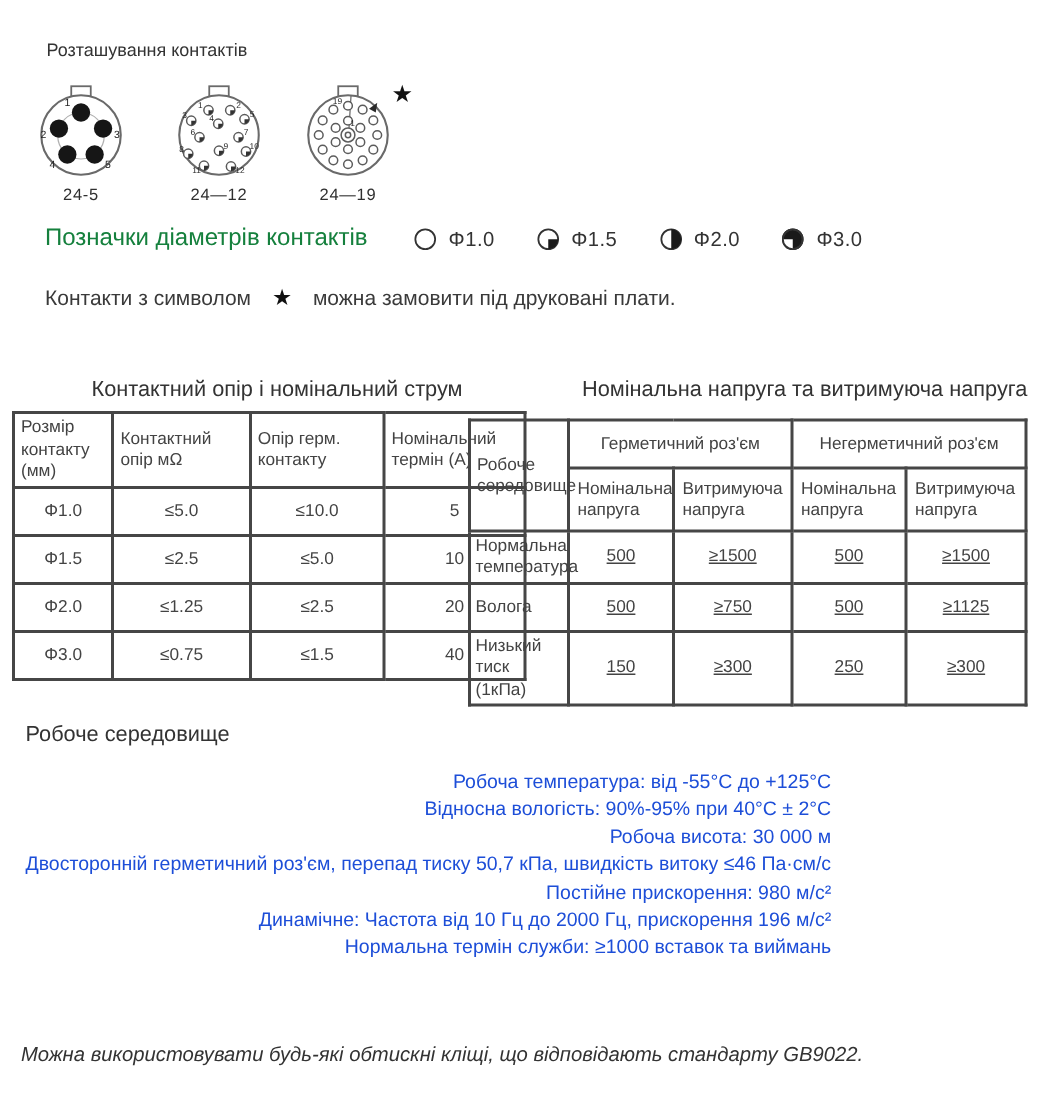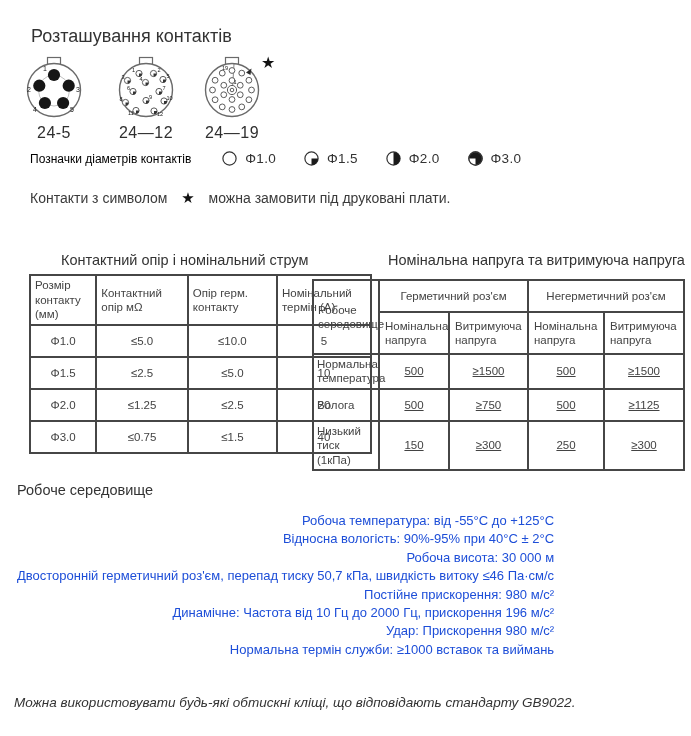--- a/index.html
+++ b/index.html
@@ -1,48 +1,48 @@
 <!DOCTYPE html>
 <html><head>
 <meta charset="utf-8">
 <style>
   html,body{margin:0;padding:0;background:#ffffff;}
   .doc{
     position:relative;width:691px;height:736px;overflow:hidden;
     background:#ffffff;color:#3d3d3d;
     font-family:"Liberation Sans",sans-serif;
   }
-  .sec-title{position:absolute;font-size:18px;color:#333;}
+  .sec-title{position:absolute;font-size:12px;color:#333;}
   #title-contacts{left:31px;top:26px;}
 
   
   .conn{position:absolute;top:53px;width:76px;text-align:center;}
   .conn svg{display:block;margin:0 auto;}
-  .conn-label{font-size:16px;color:#2f2f2f;margin-top:1px;letter-spacing:.5px;}
+  .conn-label{font-size:11px;color:#2f2f2f;margin-top:1px;letter-spacing:.5px;}
   #conn-1{left:16px;} #conn-2{left:108px;} #conn-3{left:194px;}
   .pcb-star{position:absolute;left:261px;top:53px;font-size:16px;color:#111;}
 
   
   .legend-row{position:absolute;left:30px;top:150px;display:flex;align-items:center;}
-  .legend-title{font-size:12px;color:#000000;margin-right:30px;}
+  .legend-title{font-size:16px;color:#15803d;margin-right:30px;}
   .legend-item{display:flex;align-items:center;margin-right:27px;}
   .legend-item svg{margin-right:7px;}
   .legend-label{font-size:13.5px;color:#333;letter-spacing:.3px;}
 
   .star-note{position:absolute;left:30px;top:189px;font-size:14px;color:#3a3a3a;}
   .star-note .star{font-size:15px;color:#111;margin:0 10px;}
 
   
   .tbl-title{position:absolute;font-size:14.5px;color:#333;margin-left:41px;}
   #tbl-title-left{left:20px;top:252px;}
   #tbl-title-right{left:347px;top:252px;}
   table{border-collapse:collapse;table-layout:fixed;}
   td,th{border:2px solid #464646;font-weight:normal;font-size:11.5px;color:#434343;
         padding:2px 4px;vertical-align:middle;line-height:1.25;}
-  #tbl-left{position:absolute;left:8px;top:274px;width:343px;margin-left:21px;}
+  #tbl-left{position:absolute;left:8px;top:274px;width:343px;}
   #tbl-left th{text-align:left;height:44px;}
   #tbl-left td{text-align:center;height:26px;}
   #tbl-right{position:absolute;left:312px;top:279px;width:371px;}
   #tbl-right .corner{text-align:left;}
   #tbl-right .grp{text-align:center;height:26px;}
   #tbl-right .sub{text-align:left;height:36px;padding-left:5px;}
   #tbl-right .rowlab{text-align:left;height:26px;padding-left:3px;}
   #tbl-right .val{text-align:center;text-decoration:underline;}
 
   
@@ -297,19 +297,18 @@
     </table>
 
   <div class="sec-title" id="env-title">Робоче середовище</div>
   <div class="env-lines">
     <div class="env-line">Робоча температура: від -55°C до +125°C</div>
     <div class="env-line">Відносна вологість: 90%-95% при 40°C ± 2°C</div>
     <div class="env-line">Робоча висота: 30 000 м</div>
     <div class="env-line">Двосторонній герметичний роз'єм, перепад тиску 50,7 кПа, швидкість витоку ≤46 Па·см/с</div>
     <div class="env-line">Постійне прискорення: 980 м/с²</div>
     <div class="env-line">Динамічне: Частота від 10 Гц до 2000 Гц, прискорення 196 м/с²</div>
-    <div class="env-line">Удар: Прискорення 980 м/с²</div>
     <div class="env-line">Нормальна термін служби: ≥1000 вставок та виймань</div>
   </div>
 
   <div class="footer-note">Можна використовувати будь-які обтискні кліщі, що відповідають стандарту GB9022.</div>
 
 </div>
 
 </body></html>

